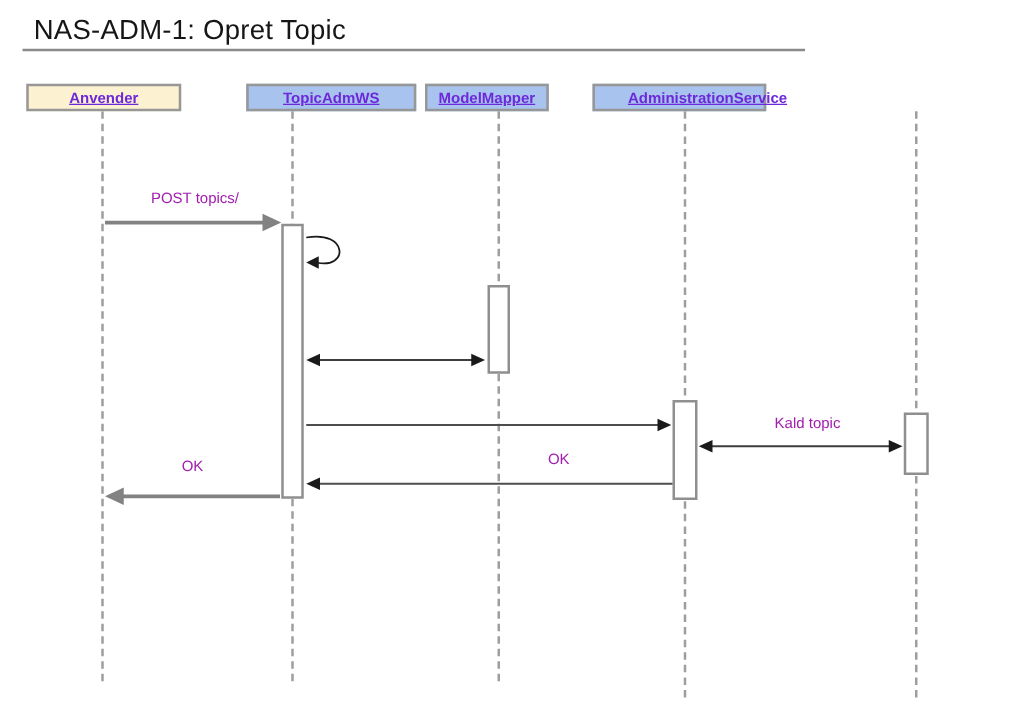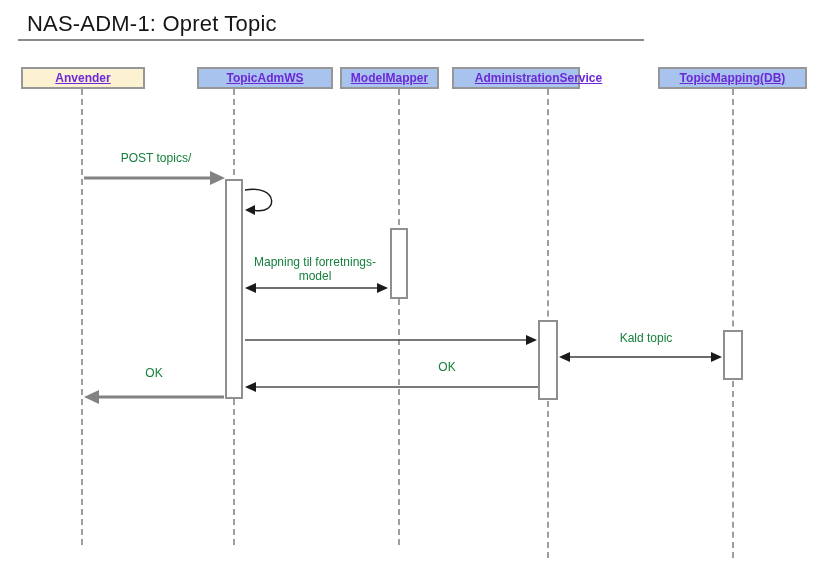--- a/index.html
+++ b/index.html
@@ -25,21 +25,21 @@
   .p-service { background: #A8C4EE; }
   .lifeline {
     position: absolute; width: 0; border-left: 2px dashed #9e9e9e; z-index: 0;
   }
   .activation {
     position: absolute; box-sizing: border-box; background: #ffffff;
     border: 2px solid #8f8f8f; z-index: 1;
   }
   .arrows { position: absolute; left: 0; top: 0; z-index: 3; }
   .msg-label {
-    position: absolute; font-size: 12px; line-height: 14px; color: #15803d;
+    position: absolute; font-size: 12px; line-height: 14px; color: #a21caf;
     text-align: center; white-space: pre-line; z-index: 4;
   }
   .bold { font-weight: bold; }
 </style>
 </head>
 <body>
 
 <div class="canvas">
 
   <div class="title">NAS-ADM-1: Opret Topic</div>
@@ -53,25 +53,22 @@
 
   <div class="participant p-actor" style="left:21px;  width:124px;">
     <span>Anvender</span>
   </div>
   <div class="participant p-service" style="left:172px; width:136px;margin-left:25px;">
     <span>TopicAdmWS</span>
   </div>
   <div class="participant p-service" style="left:340px; width:99px;">
     <span>ModelMapper</span>
   </div>
-  <div class="participant p-service" style="left:452px; width:128px;padding-left:45px;">
+  <div class="participant p-service" style="left:474px; width:139px;padding-left:45px;">
     <span>AdministrationService</span>
-  </div>
-  <div class="participant p-service" style="left:658px; width:149px;">
-    <span>TopicMapping(DB)</span>
   </div>
 
   <div class="activation" style="left:225px; top:179px; width:18px; height:220px;"></div>
   <div class="activation" style="left:390px; top:228px; width:18px; height:71px;"></div>
   <div class="activation" style="left:538px; top:320px; width:20px; height:80px;"></div>
   <div class="activation" style="left:723px; top:330px; width:20px; height:50px;"></div>
 
   <svg class="arrows" width="829" height="577" viewBox="0 0 829 577">
 
     <g>
@@ -106,19 +103,17 @@
       <polygon points="245,387 256,382 256,392" fill="#1a1a1a"></polygon>
     </g>
 
     <g>
       <line x1="224" y1="397" x2="97" y2="397" stroke="#828282" stroke-width="3"></line>
       <polygon points="84,397 99,390 99,404" fill="#828282"></polygon>
     </g>
   </svg>
 
   <div class="msg-label" style="left:91px;  top:151px; width:130px;">POST topics/</div>
-  <div class="msg-label" style="left:240px; top:255px; width:150px;">Mapning til forretnings-
-model</div>
   <div class="msg-label" style="left:596px; top:331px; width:100px;">Kald topic</div>
   <div class="msg-label" style="left:417px; top:360px; width:60px;">OK</div>
   <div class="msg-label" style="left:124px; top:366px; width:60px;">OK</div>
 
 </div>
 
 </body></html>

